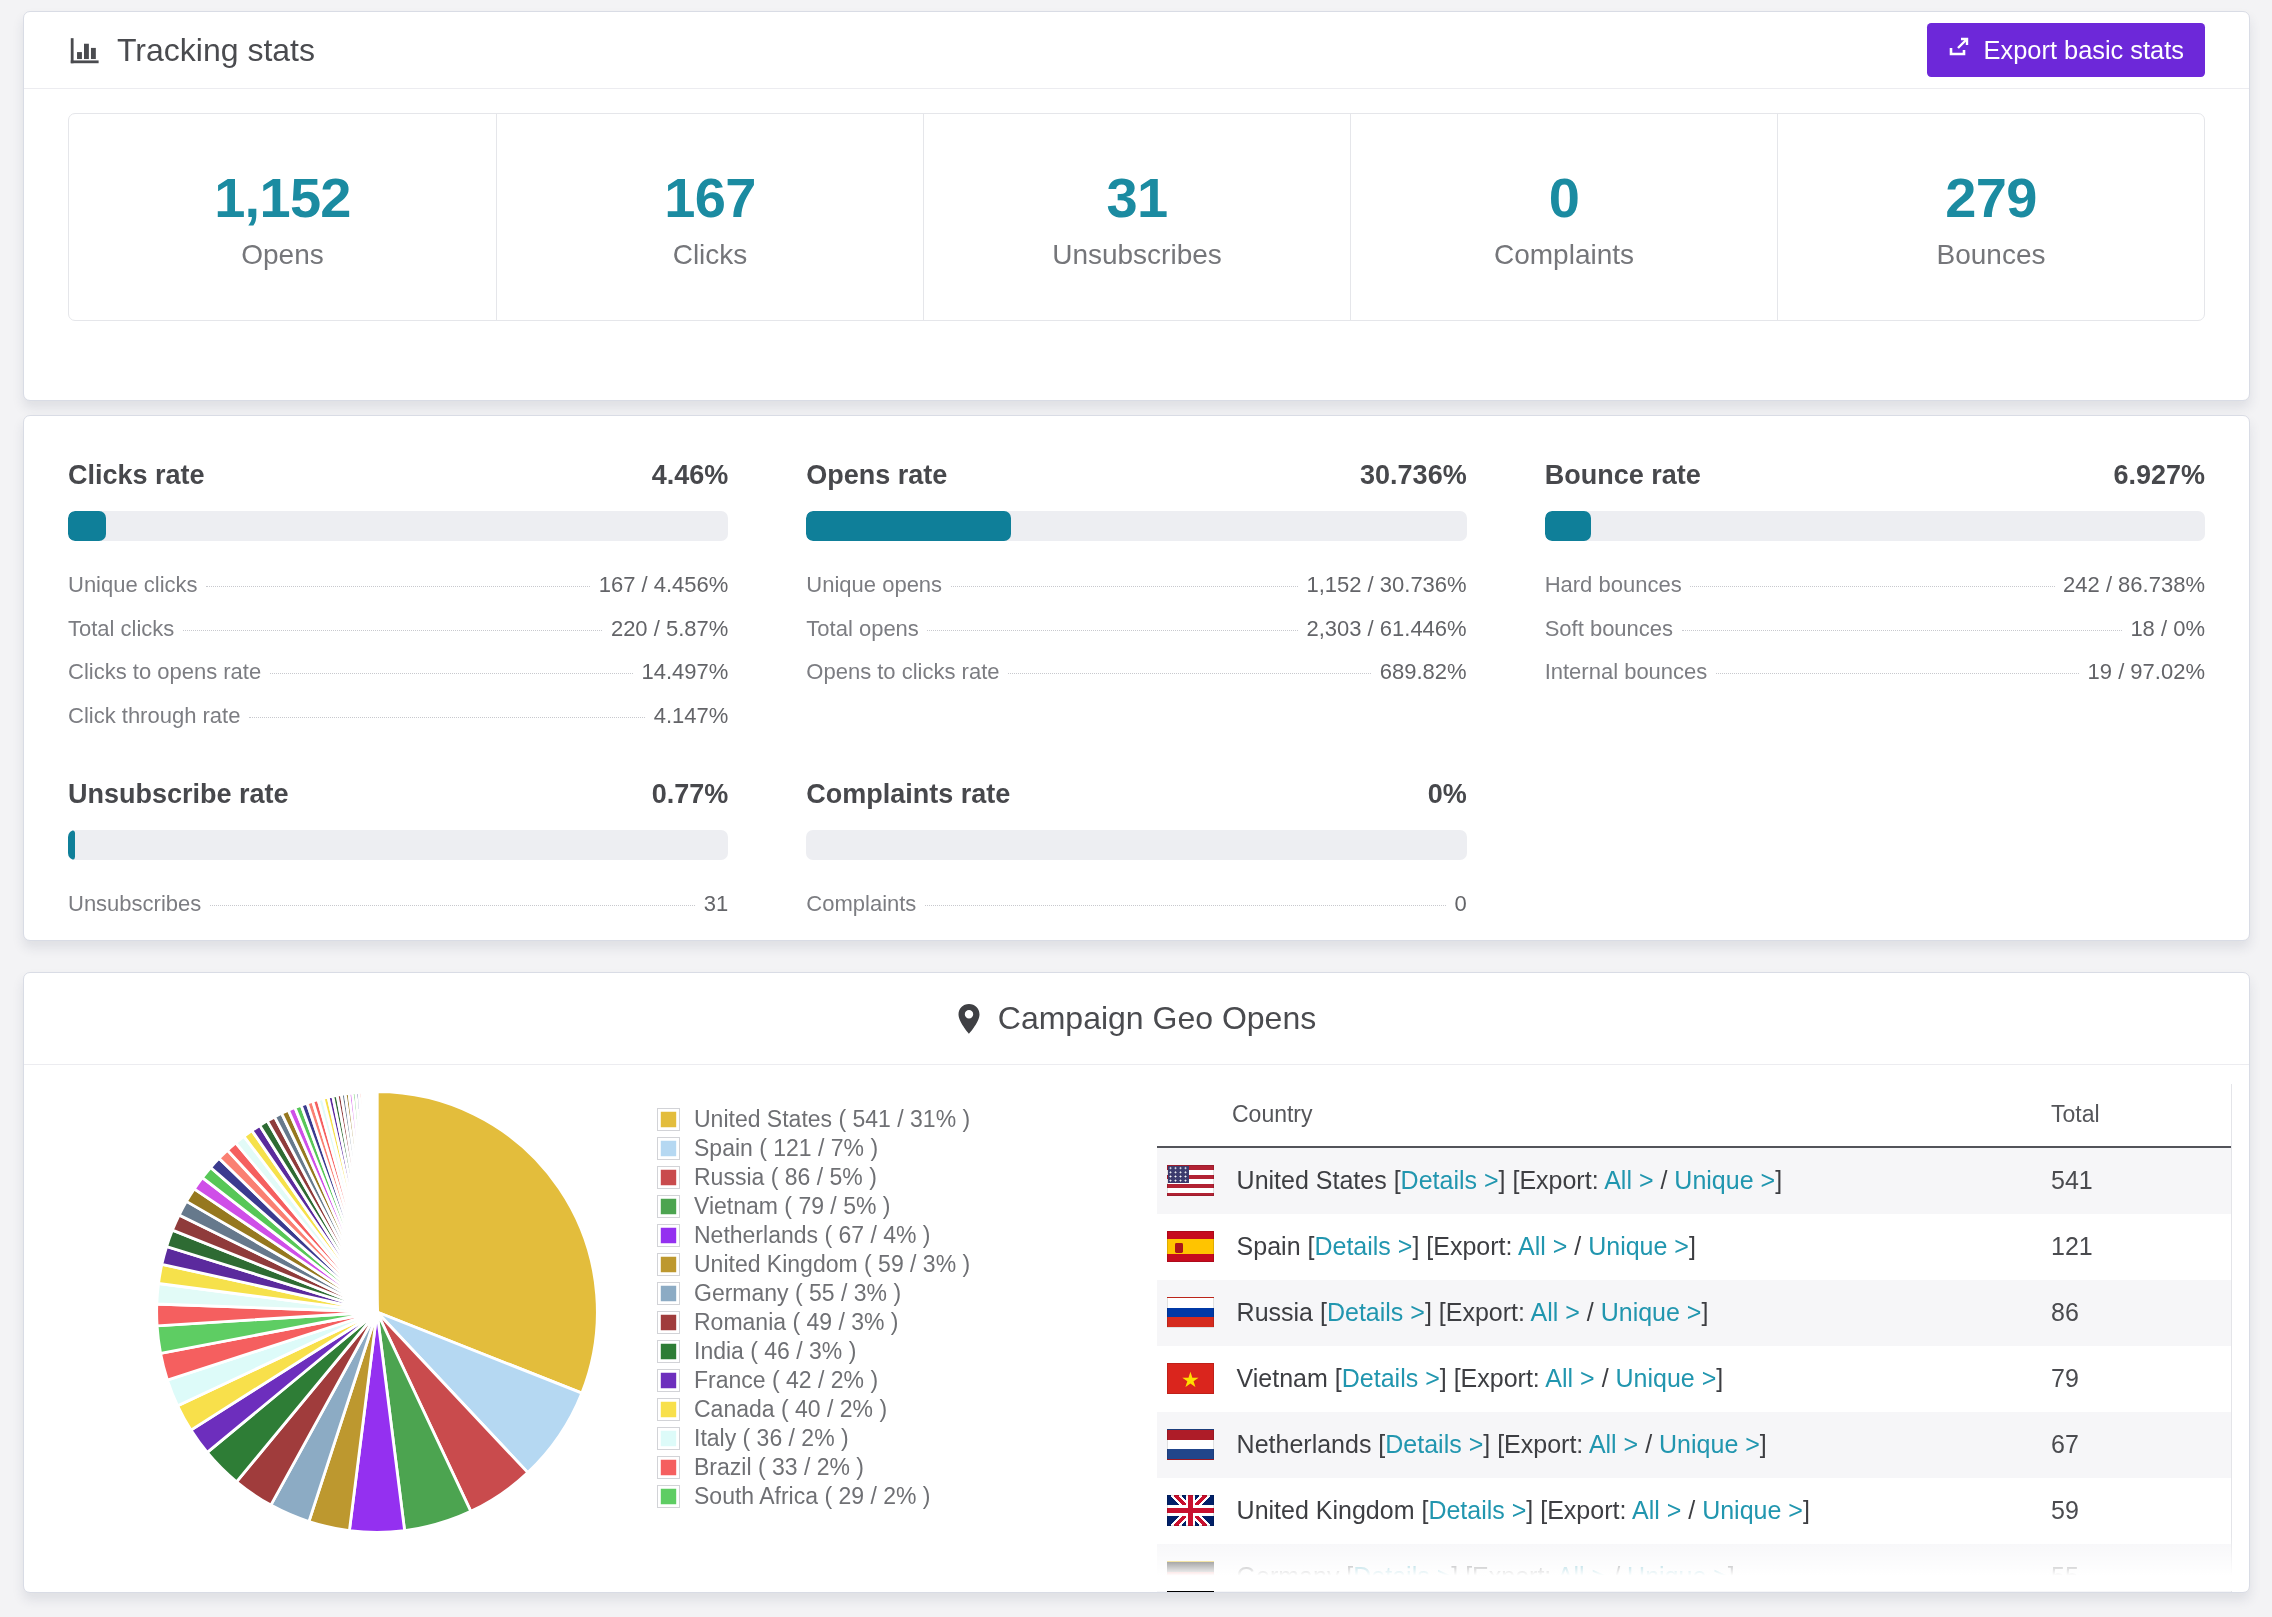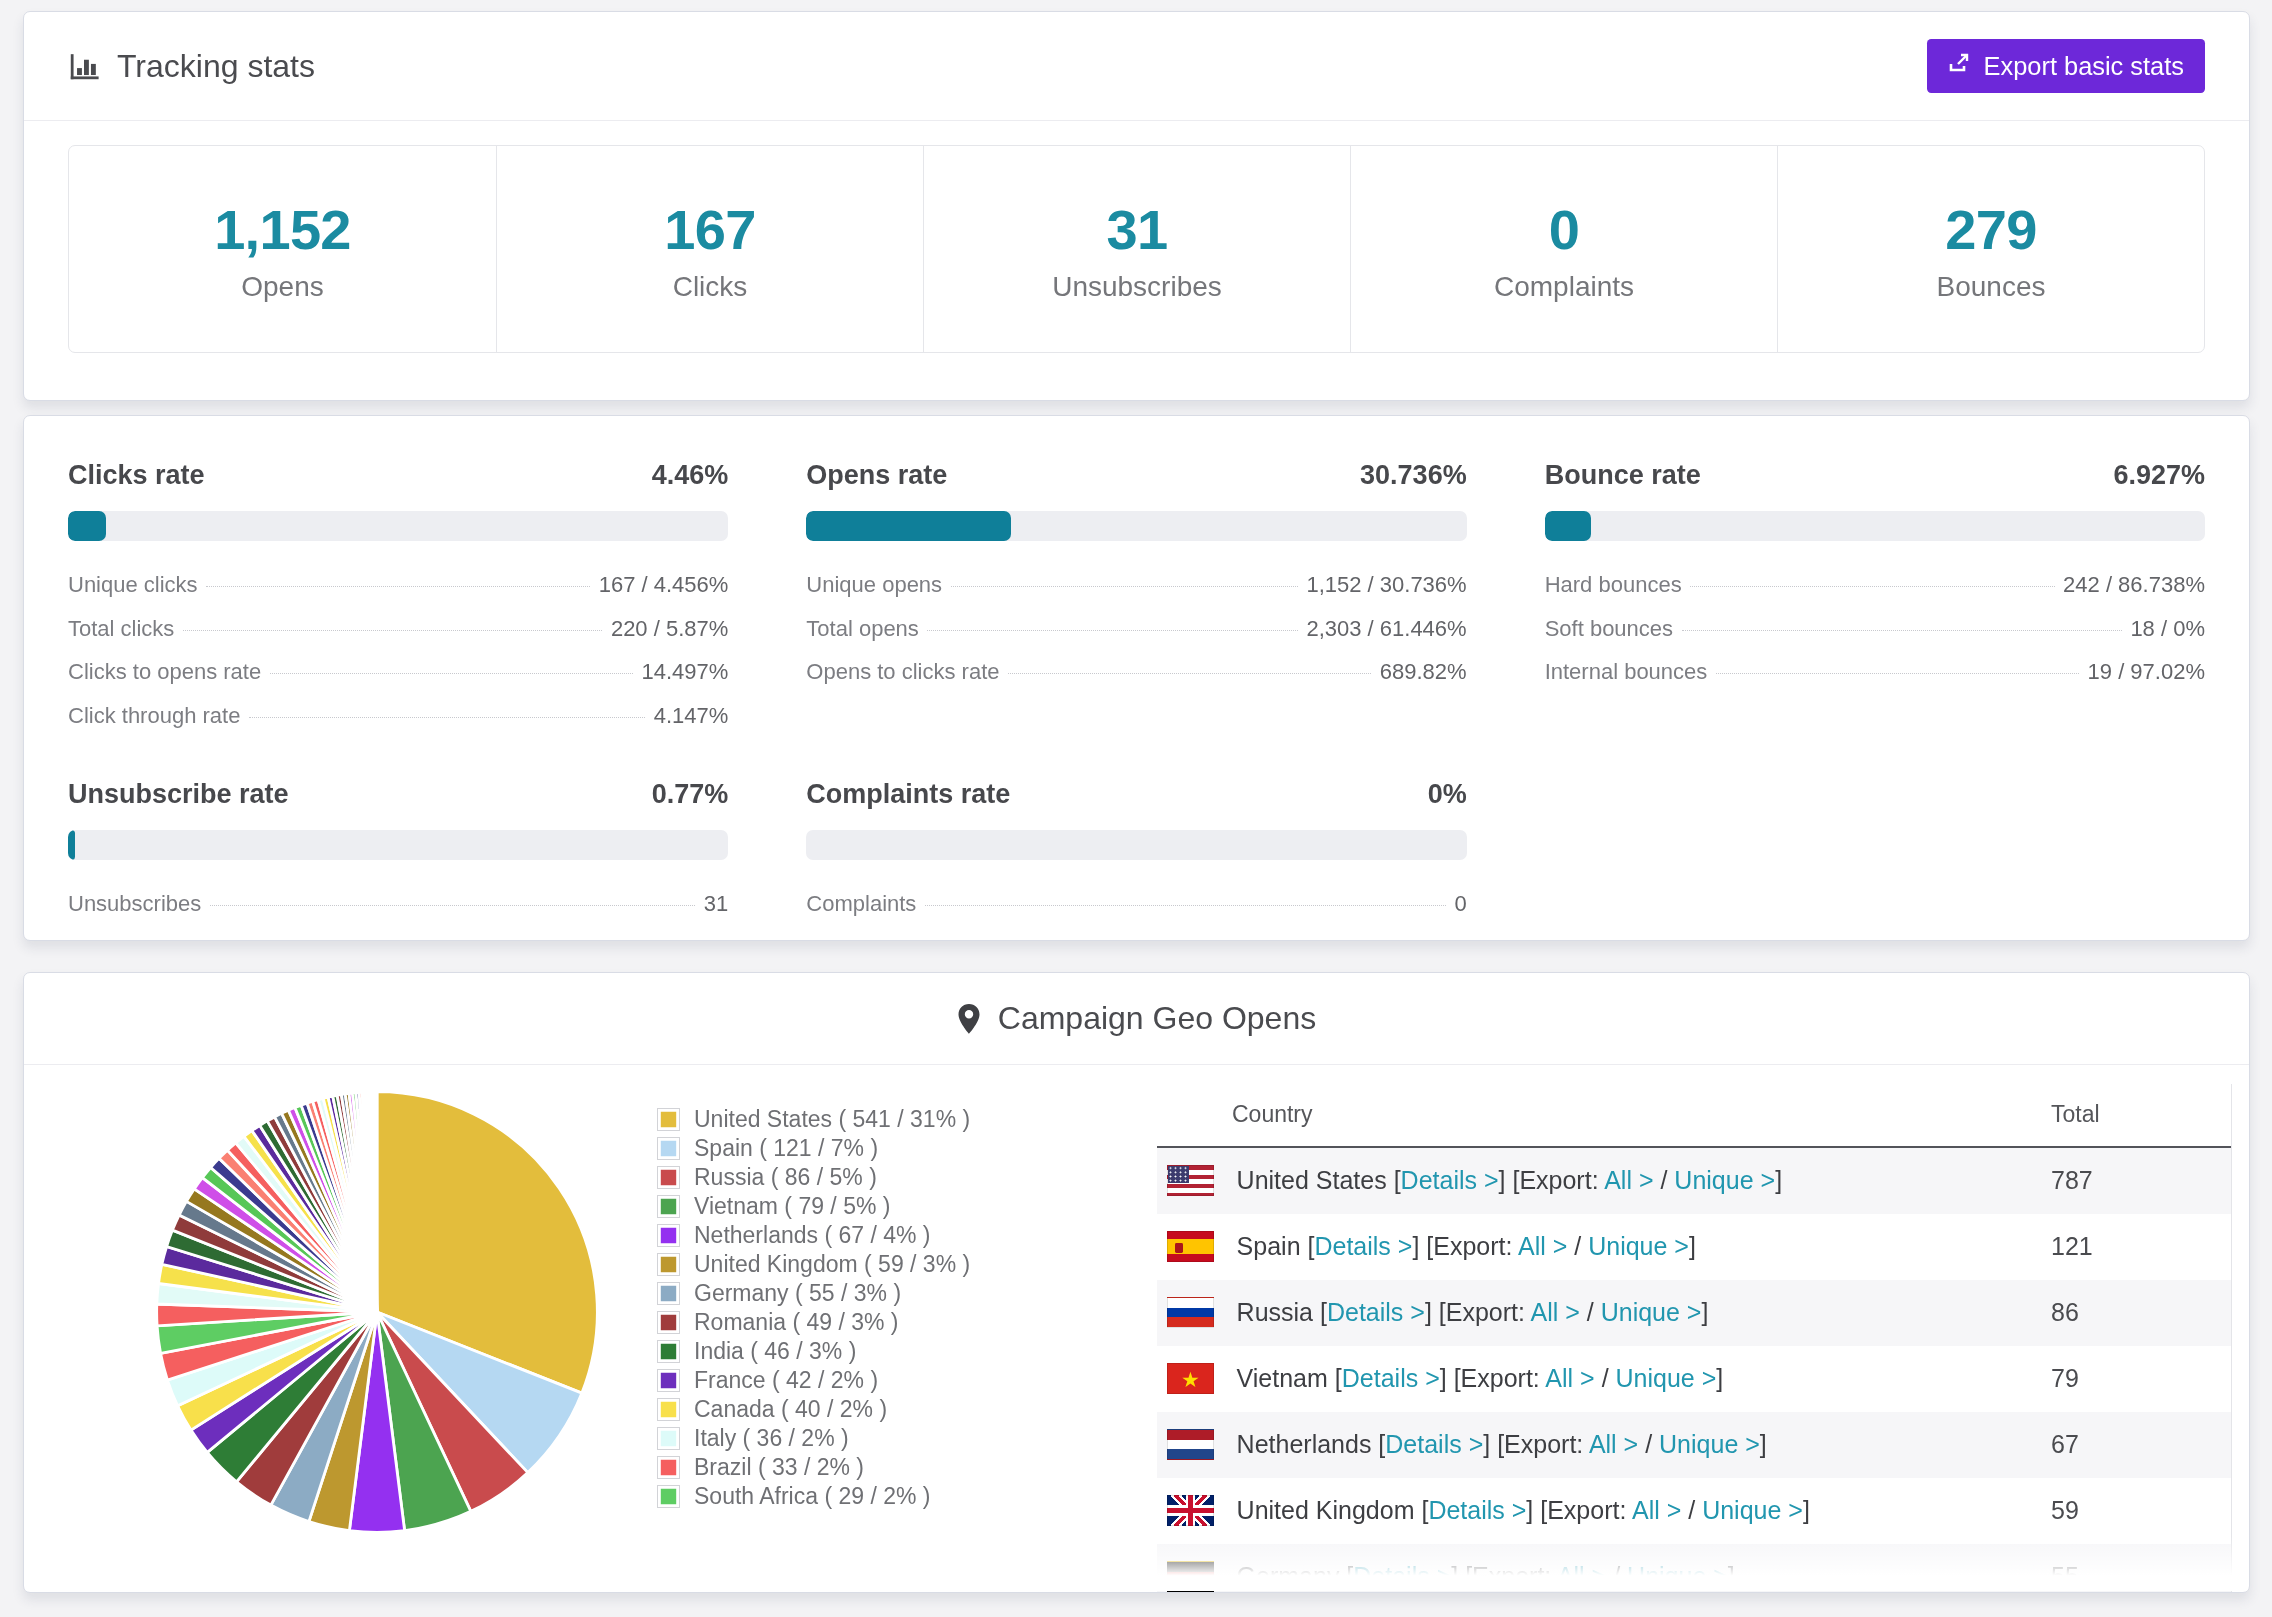--- a/index.html
+++ b/index.html
@@ -12,21 +12,21 @@
   }
   .panel{
     margin:0 23px;background:#fff;border:1.4px solid #d9dce5;border-radius:7px;
     box-shadow:0 7px 11.3px rgba(40,50,80,.10);
     box-sizing:border-box;
   }
   
   #panel-tracking{margin-top:11.3px;height:390px;}
   .panel-header{
     display:flex;align-items:center;justify-content:space-between;
-    padding:27px 44px;border-bottom:1.4px solid #ececf0;
+    padding:11px 44px;border-bottom:1.4px solid #ececf0;
   }
   .panel-title{display:flex;align-items:center;gap:17px;font-size:32px;font-weight:400;color:#4a4b4f;}
   .panel-title svg{display:block;}
   .btn-export{
     display:flex;align-items:center;gap:11.3px;border:none;cursor:pointer;
     background:#6d28d9;color:#fff;font-size:25.4px;font-family:inherit;
     padding:12px 21px;border-radius:4.2px;
   }
   .stats-row{
     display:grid;grid-template-columns:repeat(5,1fr);
@@ -401,21 +401,21 @@
       </ul>
     <div class="geo-table">
       <div class="t-head">
         <div class="t-col-country">Country</div>
         <div class="t-col-total">Total</div>
       </div>
       <div id="geo-table-rows">
           <div class="t-row odd">
             <span class="flag flag-us"></span>
             <div class="t-country"><span>United States </span><span class="br">[</span><a>Details &gt;</a><span class="br">] [Export: </span><a>All &gt;</a><span class="br"> / </span><a>Unique &gt;</a><span class="br">]</span></div>
-            <div class="t-total">787</div>
+            <div class="t-total">541</div>
           </div>
           <div class="t-row">
             <span class="flag flag-es"></span>
             <div class="t-country"><span>Spain </span><span class="br">[</span><a>Details &gt;</a><span class="br">] [Export: </span><a>All &gt;</a><span class="br"> / </span><a>Unique &gt;</a><span class="br">]</span></div>
             <div class="t-total">121</div>
           </div>
           <div class="t-row odd">
             <span class="flag flag-ru"></span>
             <div class="t-country"><span>Russia </span><span class="br">[</span><a>Details &gt;</a><span class="br">] [Export: </span><a>All &gt;</a><span class="br"> / </span><a>Unique &gt;</a><span class="br">]</span></div>
             <div class="t-total">86</div>

